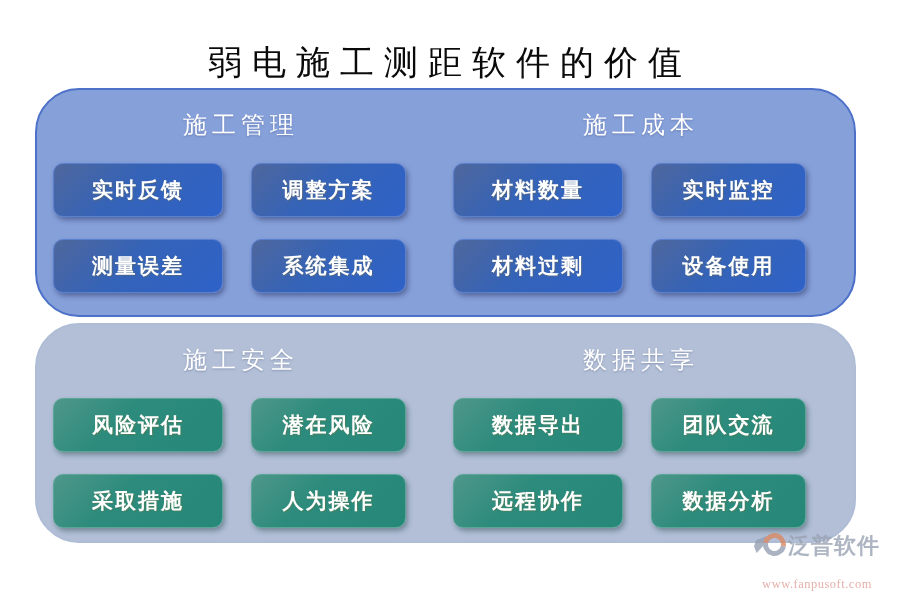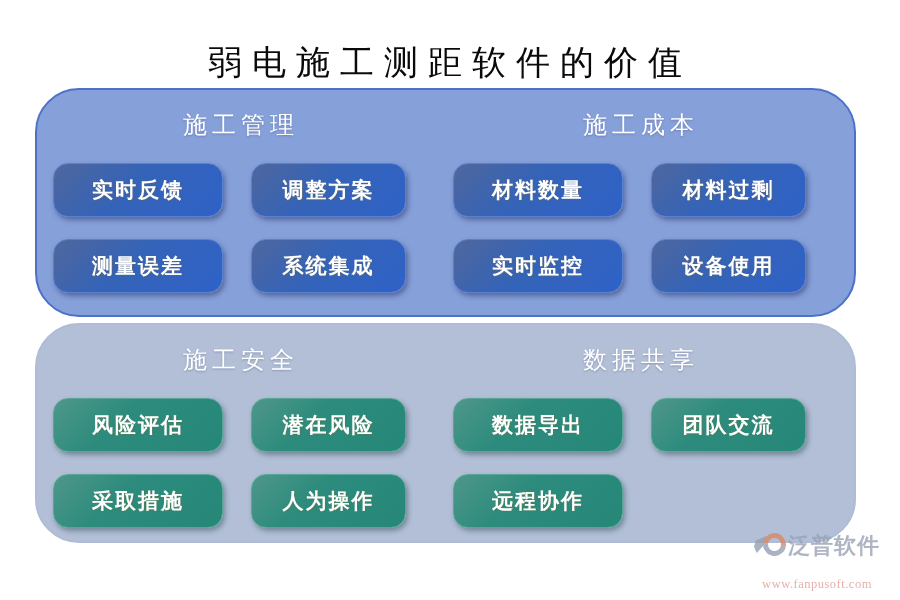--- a/index.html
+++ b/index.html
@@ -30,21 +30,21 @@
   .section-header{
     margin-top:19px;text-align:center;
     font-size:24px;color:#ffffff;letter-spacing:5px;
     text-shadow:0 1px 2px rgba(60,70,110,.35);
   }
   .btn-grid{
     display:grid;grid-template-columns:170px 155px;
     column-gap:28px;row-gap:22px;margin-top:22px;
   }
   .btn{
-    height:54px;border-radius:15px;box-sizing:border-box;
+    height:54px;border-radius:10px;box-sizing:border-box;
     display:flex;align-items:center;justify-content:center;
     color:#ffffff;font-size:21px;letter-spacing:2px;font-weight:bold;
     text-shadow:1px 1px 1px rgba(130,110,40,.35);
     cursor:pointer;
   }
   .btn-blue{
     background:linear-gradient(135deg,#4f679d 0%,#3463b8 45%,#2f62c8 100%);
     border:1px solid #5a80d0;
     box-shadow:2px 3px 5px rgba(40,50,95,.5);
   }
@@ -89,22 +89,22 @@
       <div class="btn btn-blue">实时反馈</div>
       <div class="btn btn-blue">调整方案</div>
       <div class="btn btn-blue">测量误差</div>
       <div class="btn btn-blue">系统集成</div>
     </div>
   </div>
   <div class="section section-right">
     <div class="section-header">施工成本</div>
     <div class="btn-grid">
       <div class="btn btn-blue">材料数量</div>
+      <div class="btn btn-blue">实时监控</div>
       <div class="btn btn-blue">材料过剩</div>
-      <div class="btn btn-blue">实时监控</div>
       <div class="btn btn-blue">设备使用</div>
     </div>
   </div>
 </div>
 
 <div class="panel panel-bottom">
   <div class="section section-left">
     <div class="section-header">施工安全</div>
     <div class="btn-grid">
       <div class="btn btn-green">风险评估</div>
@@ -112,20 +112,21 @@
       <div class="btn btn-green">采取措施</div>
       <div class="btn btn-green">人为操作</div>
     </div>
   </div>
   <div class="section section-right">
     <div class="section-header">数据共享</div>
     <div class="btn-grid">
       <div class="btn btn-green">数据导出</div>
       <div class="btn btn-green">团队交流</div>
       <div class="btn btn-green">远程协作</div>
+      <div class="btn btn-green">数据分析</div>
     </div>
   </div>
 </div>
 
 <div class="logo">
   <div class="logo-row">
     <div class="logo-mark">
       <div class="logo-fold"></div>
       <div class="logo-ring"></div>
     </div>

